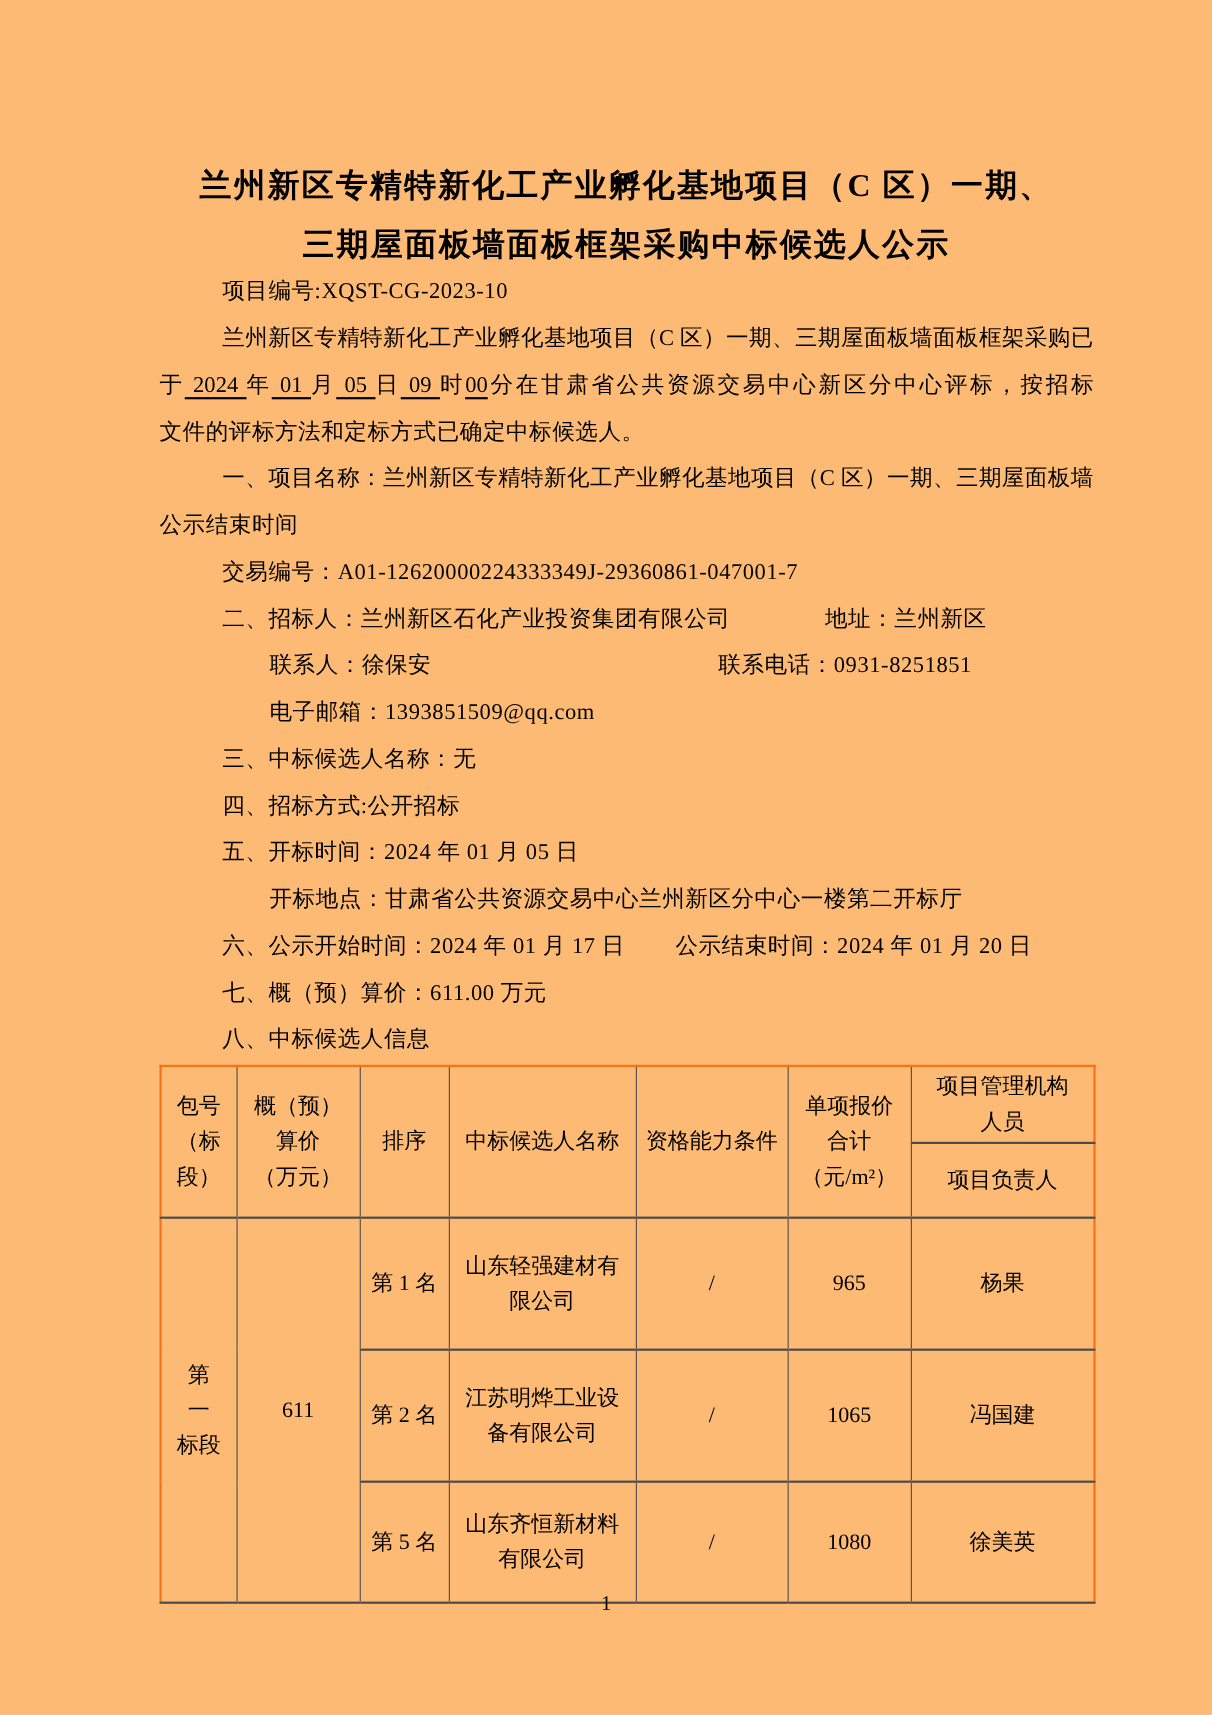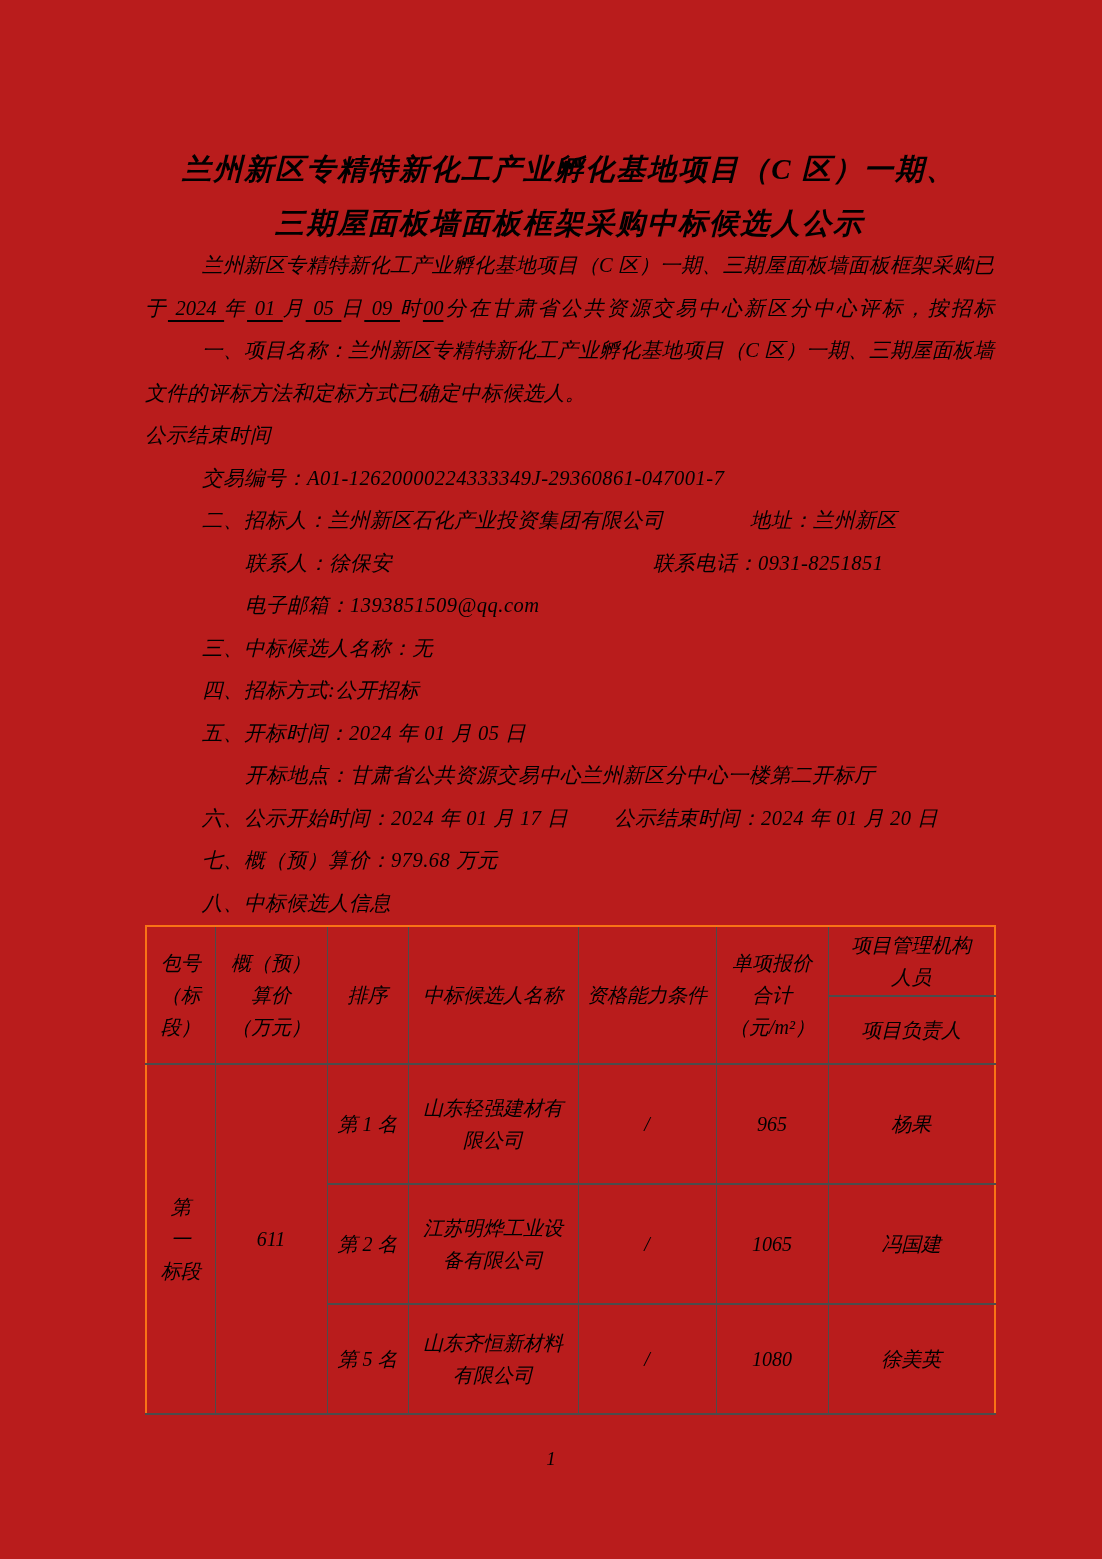--- a/index.html
+++ b/index.html
@@ -4,21 +4,21 @@
 <style>
   * { margin: 0; padding: 0; box-sizing: border-box; }
   html, body { background: #ffffff; }
   body {
     width: 1102px; height: 1559px;
     font-family: "Liberation Serif", "DejaVu Serif", serif;
     color: #000000;
     overflow: hidden;
     position: relative;
   }
-  .page { position: relative; width: 1102px; height: 1559px; background: #b91c1c; font-style: italic; }
+  .page { position: relative; width: 1102px; height: 1559px; background: #fdba74; }
   .content { position: absolute; left: 145px; top: 0; width: 849px; }
 
   .title { margin-top: 142px; text-align: center; font-weight: bold;
            font-size: 29px; line-height: 54px; letter-spacing: 2px; }
 
   .lines { margin-top: -6px; }
   .bline { font-size: 20.5px; line-height: 42.5px; height: 42.5px;
            letter-spacing: 0.5px; white-space: nowrap; position: relative; }
   .indent  { padding-left: 57px; }
   .indent2 { padding-left: 100px; }
@@ -57,43 +57,44 @@
 
 <div class="page">
   <div class="content">
 
     <div class="title">
       <div>兰州新区专精特新化工产业孵化基地项目（C 区）一期、</div>
       <div>三期屋面板墙面板框架采购中标候选人公示</div>
     </div>
 
     <div class="lines">
+      <div class="bline indent">项目编号:XQST-CG-2023-10</div>
 
       <div class="bline indent justify">兰州新区专精特新化工产业孵化基地项目（C 区）一期、三期屋面板墙面板框架采购已</div>
 
       <div class="bline justify"><span>于</span><span class="ul"> 2024 </span><span>年</span><span class="ul"> 01 </span><span>月</span><span class="ul"> 05 </span><span>日</span><span class="ul"> 09 </span><span>时</span><span class="ul">00</span><span>分在甘肃省公共资源交易中心新区分中心评标，按招标</span></div>
 
+      <div class="bline">文件的评标方法和定标方式已确定中标候选人。</div>
+
       <div class="bline indent justify">一、项目名称：兰州新区专精特新化工产业孵化基地项目（C 区）一期、三期屋面板墙</div>
-
-      <div class="bline">文件的评标方法和定标方式已确定中标候选人。</div>
       <div class="bline">公示结束时间</div>
       <div class="bline indent">交易编号：A01-12620000224333349J-29360861-047001-7</div>
 
       <div class="bline indent"><span>二、招标人：兰州新区石化产业投资集团有限公司</span><span class="abs-b pos-addr">地址：兰州新区</span></div>
       <div class="bline indent2"><span>联系人：徐保安</span><span class="abs-b pos-phone">联系电话：0931-8251851</span></div>
       <div class="bline indent2">电子邮箱：1393851509@qq.com</div>
 
       <div class="bline indent">三、中标候选人名称：无</div>
       <div class="bline indent">四、招标方式:公开招标</div>
       <div class="bline indent">五、开标时间：2024 年 01 月 05 日</div>
       <div class="bline indent2">开标地点：甘肃省公共资源交易中心兰州新区分中心一楼第二开标厅</div>
 
       <div class="bline indent"><span>六、公示开始时间：2024 年 01 月 17 日</span><span class="abs-b pos-end">公示结束时间：2024 年 01 月 20 日</span></div>
 
-      <div class="bline indent">七、概（预）算价：979.68 万元</div>
+      <div class="bline indent">七、概（预）算价：611.00 万元</div>
       <div class="bline indent">八、中标候选人信息</div>
     </div>
 
     <table class="tbl">
       <colgroup>
         <col style="width:69px">
           <col style="width:112px">
           <col style="width:81px">
         <col style="width:170px">
           <col style="width:138px">

